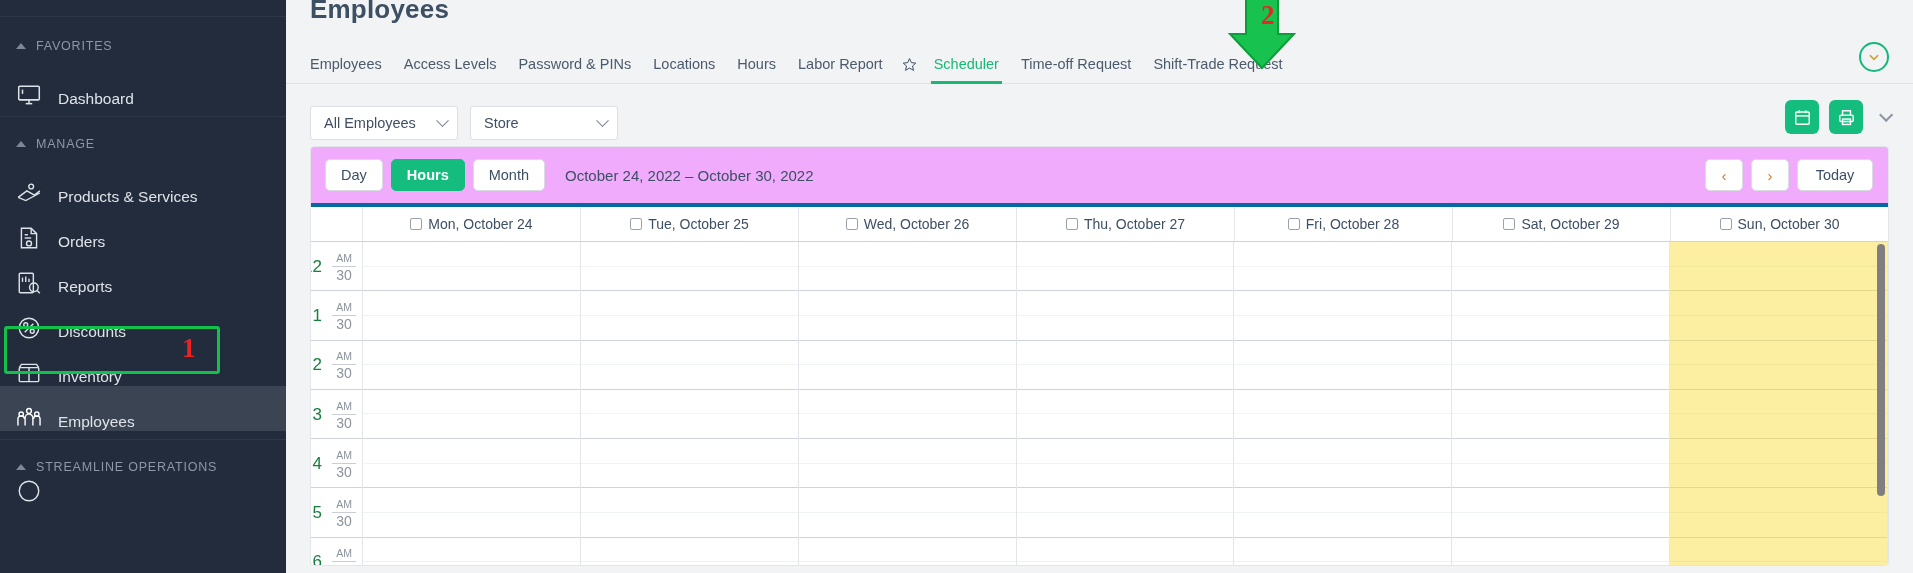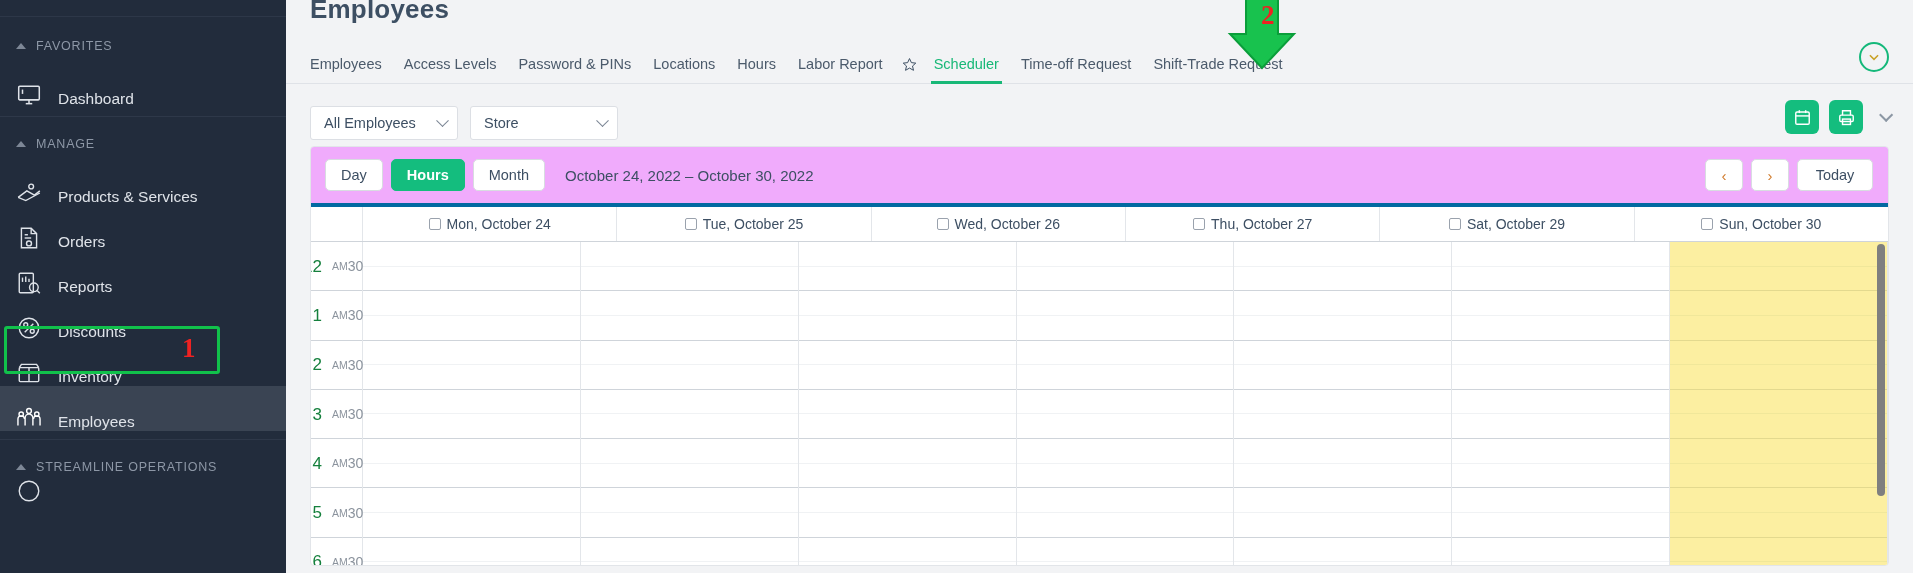--- a/index.html
+++ b/index.html
@@ -171,21 +171,21 @@
   .gutter { width: 52px; flex: 0 0 52px; border-right: 1px solid #e3e6ea; }
   .hourcell {
     height: 49.3px; border-bottom: 1px solid #cfd4da;
     display: flex; align-items: center; justify-content: flex-end;
     padding-right: 6px; position: relative;
   }
   .hnum {
     font-size: 17px; font-weight: normal; color: #15803d;
     margin-right: 10px; line-height: 1;
   }
-  .hstack { display: flex; flex-direction: row; align-items: center; width: 24px; }
+  .hstack { display: flex; flex-direction: column; align-items: center; width: 24px; }
   .hmer { font-size: 10.5px; color: #8b939d; line-height: 12px; }
   .hhalf { font-size: 14px; color: #8b939d; line-height: 12px; }
   .hline { width: 24px; height: 1px; background: #c9ced5; margin: 2px 0; }
   .daycol {
     flex: 1 1 0; border-right: 1px solid #e3e6ea; position: relative;
   }
   .daycol:last-child { border-right: none; }
   .daycol.weekend { background: #fcefa1; }
   .slot { height: 24.65px; border-bottom: 1px solid #f0f2f4; }
   .slot.hourline { border-bottom: 1px solid #cfd4da; }
@@ -414,20 +414,24 @@
             <span class="cbx"></span>
             <span>Tue, October 25</span>
           </div>
           <div class="dayhead">
             <span class="cbx"></span>
             <span>Wed, October 26</span>
           </div>
           <div class="dayhead">
             <span class="cbx"></span>
             <span>Thu, October 27</span>
+          </div>
+          <div class="dayhead">
+            <span class="cbx"></span>
+            <span>Fri, October 28</span>
           </div>
           <div class="dayhead">
             <span class="cbx"></span>
             <span>Sat, October 29</span>
           </div>
           <div class="dayhead">
             <span class="cbx"></span>
             <span>Sun, October 30</span>
           </div>
         </div>

